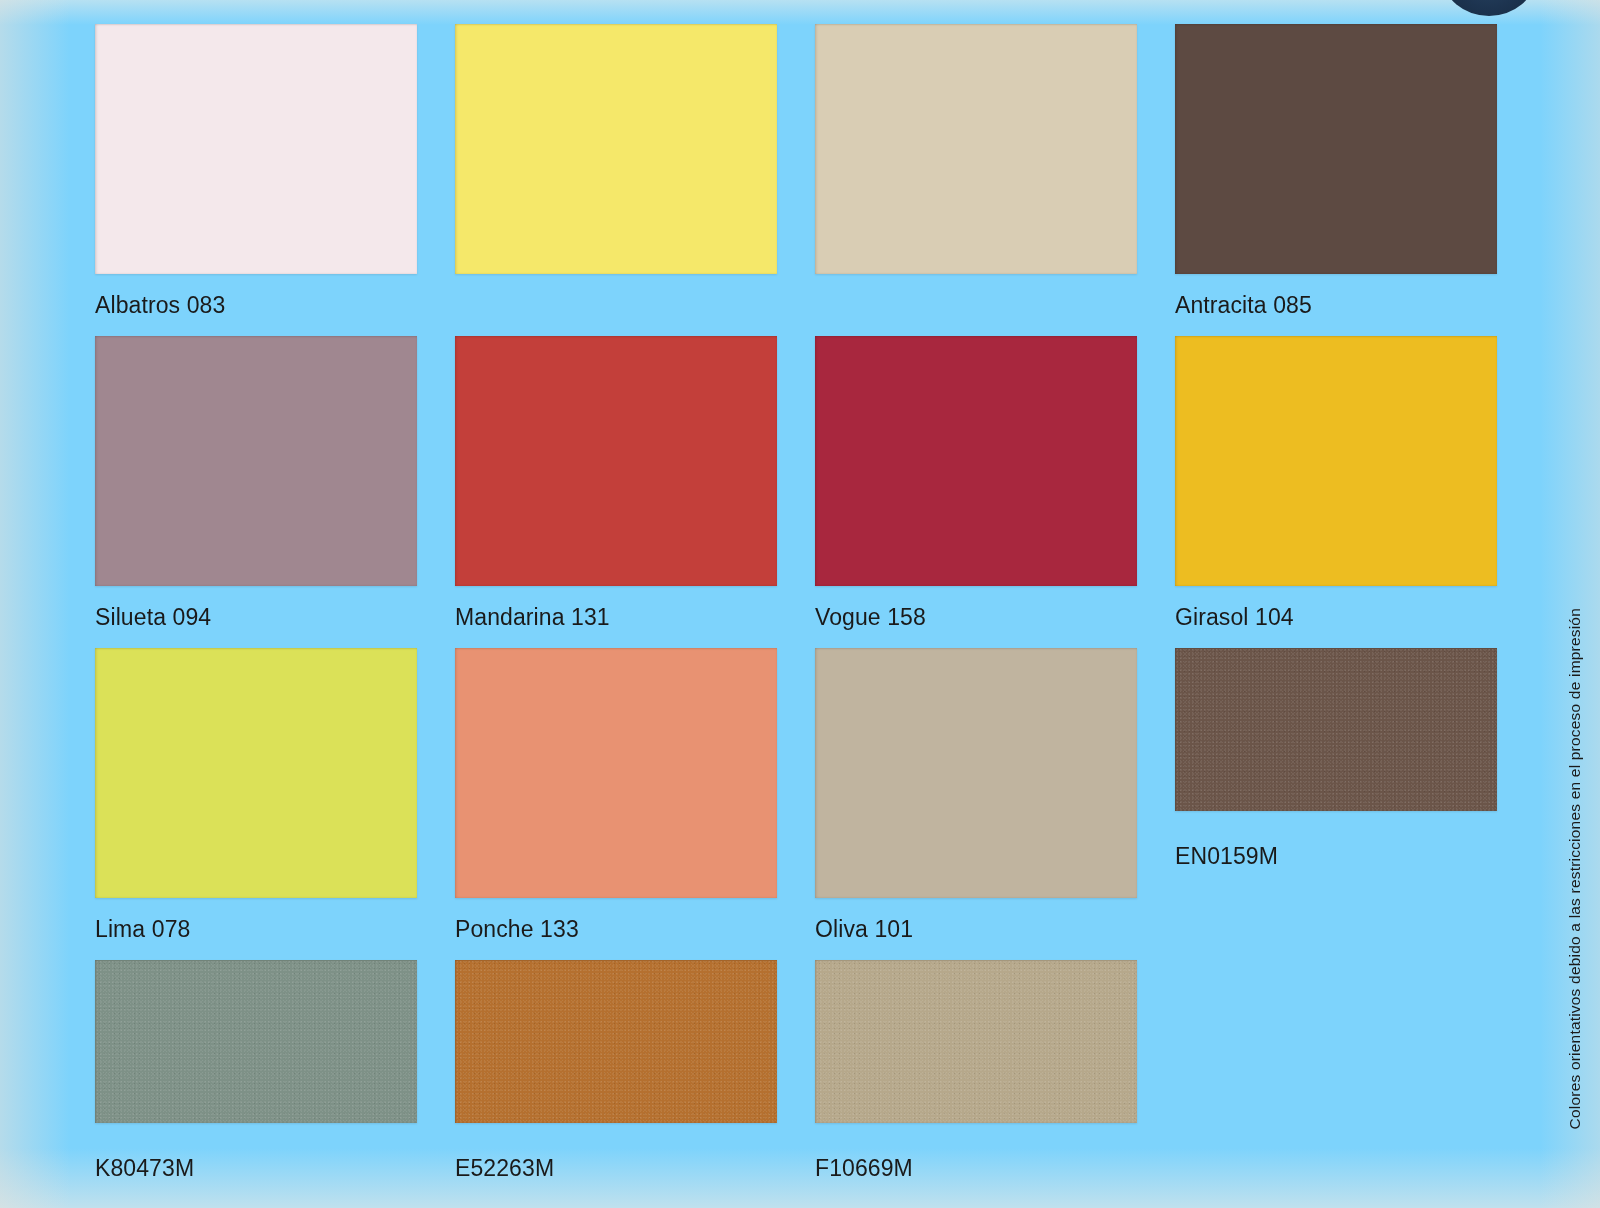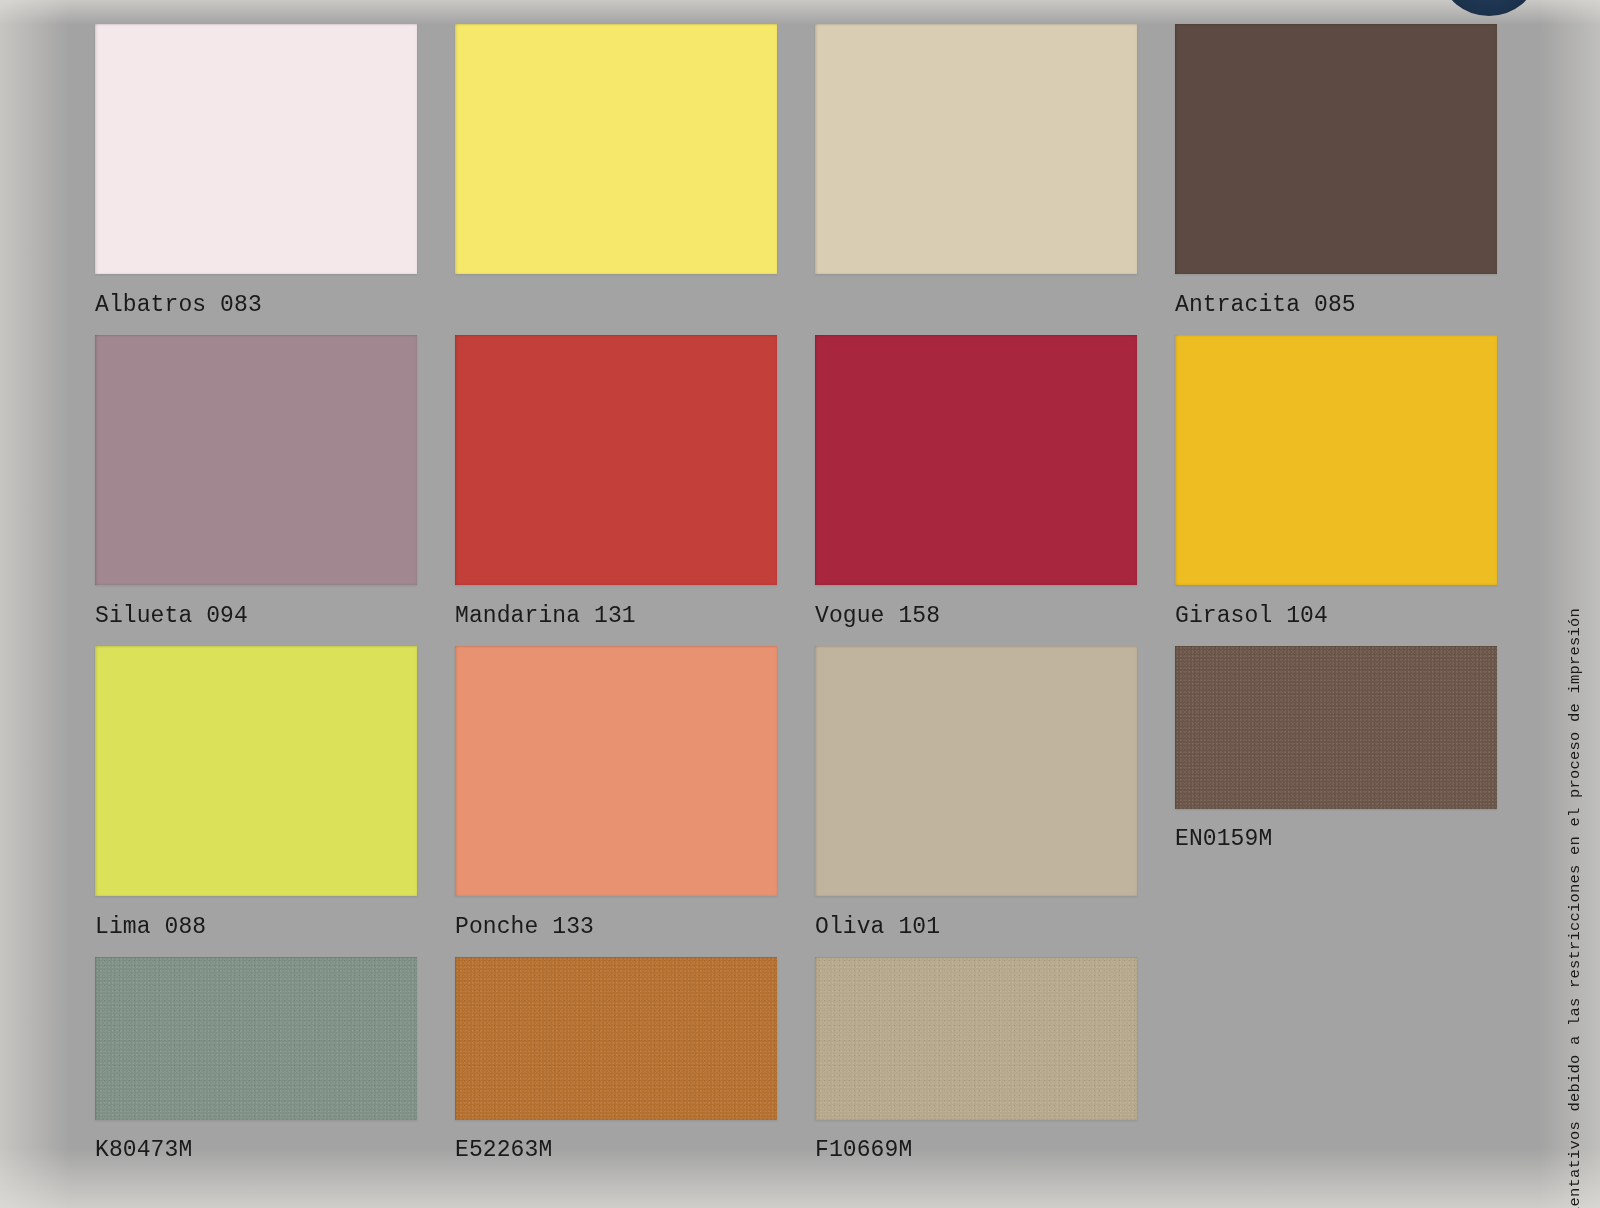--- a/index.html
+++ b/index.html
@@ -13,22 +13,21 @@
     background: #ffffff;
     font-family: "Liberation Sans", sans-serif;
     overflow: hidden;
     position: relative;
   }
 
   
   #page {
     position: absolute;
     inset: 0;
-    background: #a3a3a3;
-    font-family: Liberation Mono, monospace;
+    background: #7dd3fc;
   }
 
   
   #page::before {
     content: "";
     position: absolute;
     inset: 0;
     pointer-events: none;
     background:
       linear-gradient(to right, rgba(228,226,220,0.55) 0px, rgba(255,255,255,0) 70px),
@@ -102,21 +101,21 @@
     font-size: 23px;
     color: #1a1a1a;
     letter-spacing: 0.1px;
     padding-top: 18px;
     padding-bottom: 17px;
     white-space: nowrap;
   }
 
   
   .cell.short .swatch { height: 163px; }
-  .cell.short .label  { padding-top: 17px; }
+  .cell.short .label  { padding-top: 32px; }
 
   
   #disclaimer {
     position: absolute;
     right: 16px;
     top: 608px;
     font-size: 15.5px;
     color: #1a1a1a;
     white-space: nowrap;
     writing-mode: vertical-rl;
@@ -160,21 +159,21 @@
       <div class="cell">
         <div class="swatch" style="background: rgb(168, 39, 62);"></div>
         <div class="label">Vogue 158</div>
       </div>
       <div class="cell">
         <div class="swatch" style="background: rgb(237, 189, 33);"></div>
         <div class="label">Girasol 104</div>
       </div>
       <div class="cell">
         <div class="swatch" style="background: rgb(219, 225, 88);"></div>
-        <div class="label">Lima 088</div>
+        <div class="label">Lima 078</div>
       </div>
       <div class="cell">
         <div class="swatch" style="background: rgb(232, 146, 114);"></div>
         <div class="label">Ponche 133</div>
       </div>
       <div class="cell">
         <div class="swatch" style="background: rgb(192, 180, 159);"></div>
         <div class="label">Oliva 101</div>
       </div>
       <div class="cell short">

